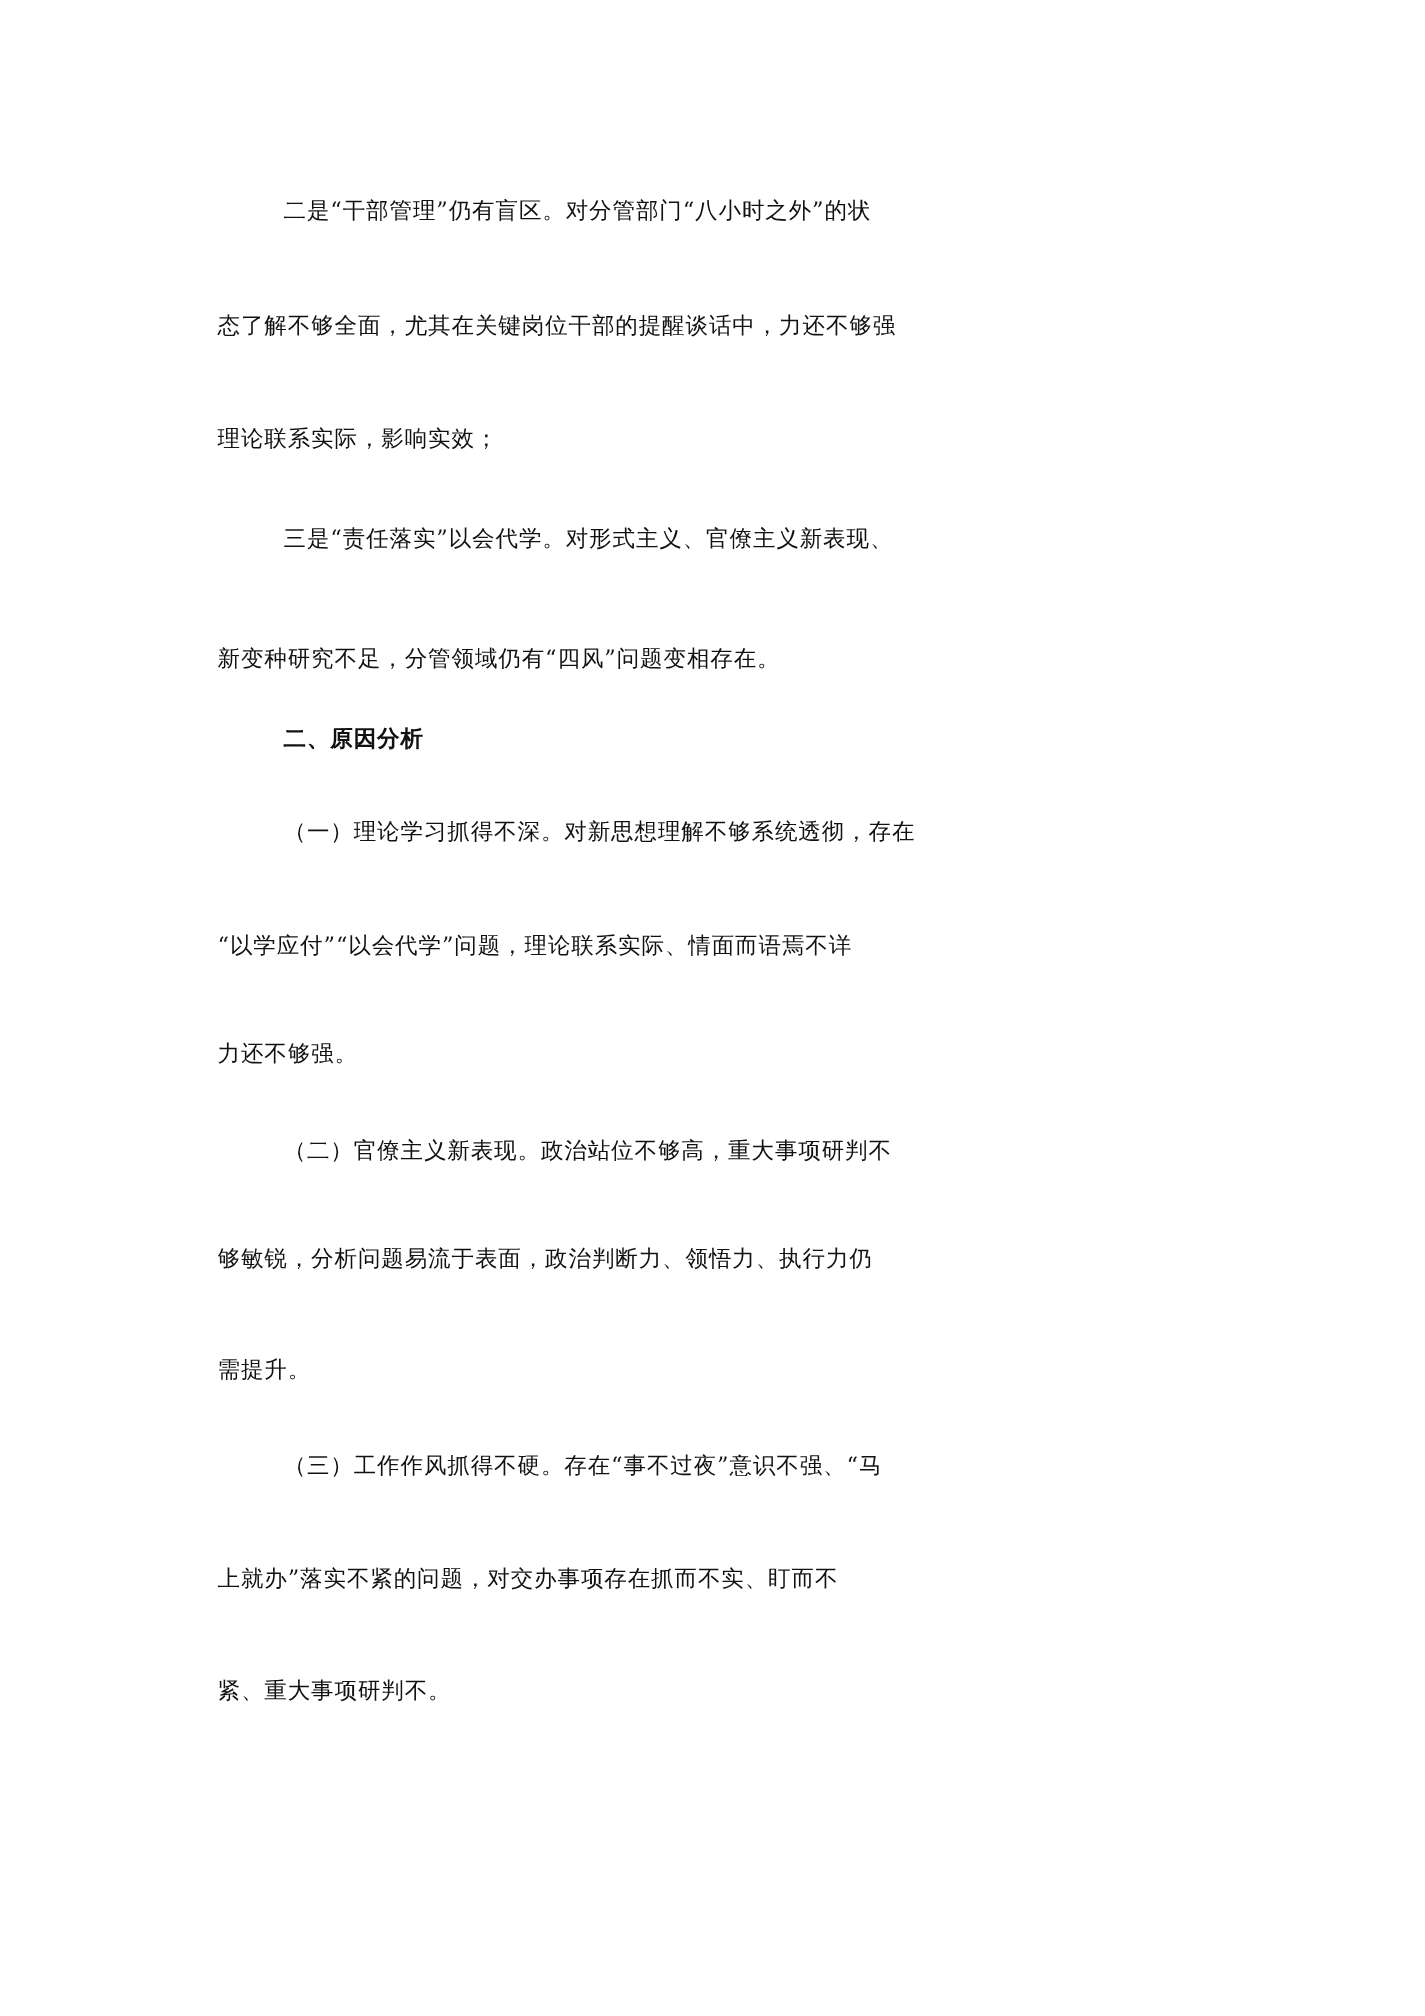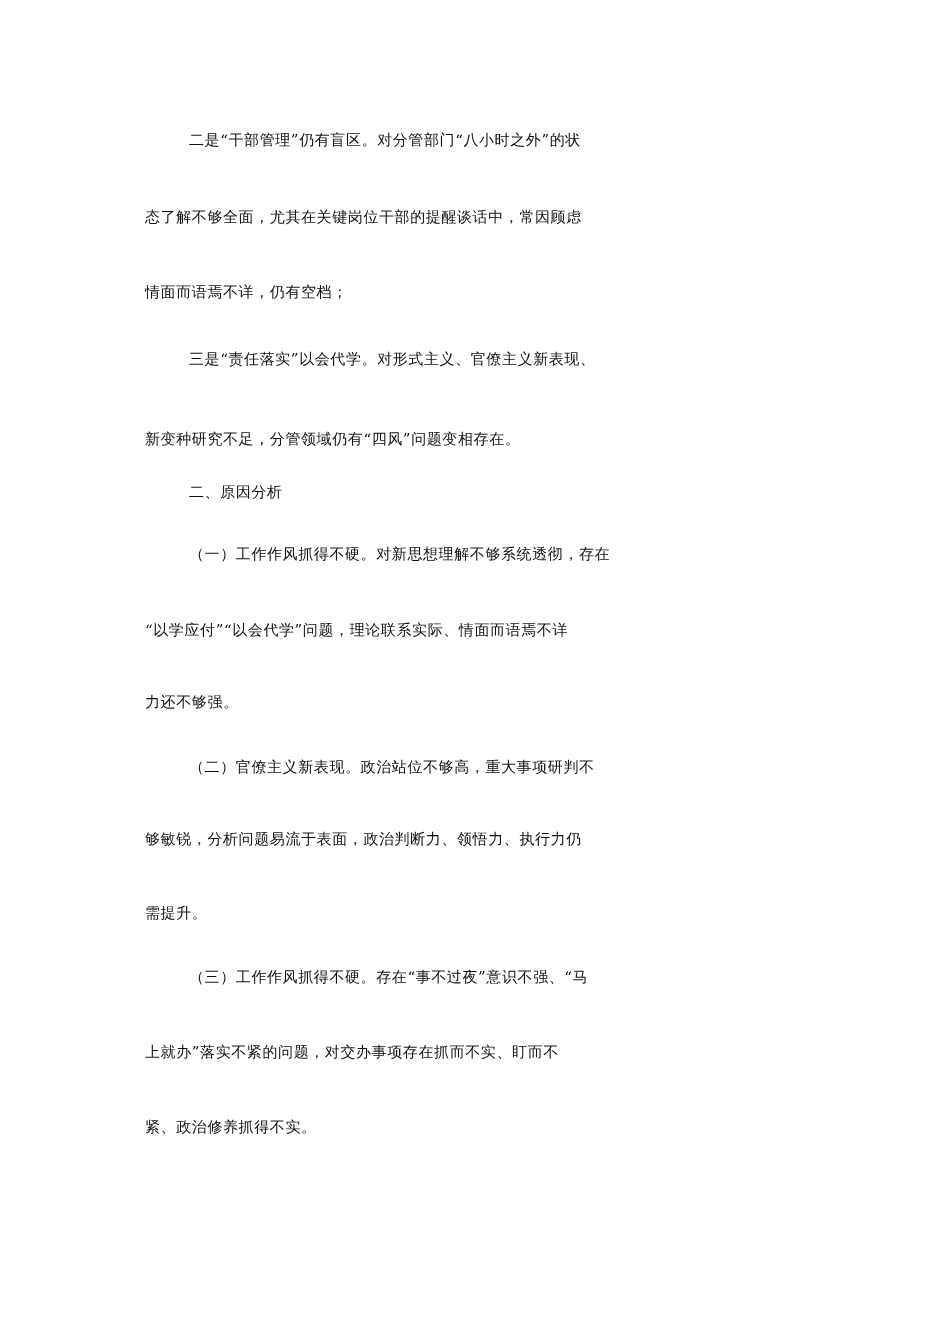--- a/index.html
+++ b/index.html
@@ -2,34 +2,34 @@
 <html><head>
 <meta charset="utf-8">
 <style>
   html, body { margin: 0; padding: 0; background: #ffffff; }
   body { width: 950px; height: 1344px; position: relative; overflow: hidden;
          font-family: "DejaVu Serif", "Liberation Serif", serif; color: #111; }
   .page { position: absolute; left: 145px; top: 0; width: 662px; }
   .line { position: absolute; left: 0; white-space: nowrap; font-size: 15px;
           line-height: 28px; letter-spacing: 0.6px; }
   .indent { left: 44px; }
-  .heading { font-family: "DejaVu Sans", "Liberation Sans", sans-serif; font-weight: normal; }
+  .heading { font-family: "DejaVu Sans", "Liberation Sans", sans-serif; font-weight: bold; }
 </style>
 </head>
 <body>
 
 <div class="page">
   <div class="line indent" style="top:126px">二是“干部管理”仍有盲区。对分管部门“八小时之外”的状</div>
-  <div class="line" style="top:203px">态了解不够全面，尤其在关键岗位干部的提醒谈话中，常因顾虑</div>
-  <div class="line" style="top:278px">情面而语焉不详，仍有空档；</div>
+  <div class="line" style="top:203px">态了解不够全面，尤其在关键岗位干部的提醒谈话中，力还不够强</div>
+  <div class="line" style="top:278px">理论联系实际，影响实效；</div>
   <div class="line indent" style="top:345px">三是“责任落实”以会代学。对形式主义、官僚主义新表现、</div>
   <div class="line" style="top:425px">新变种研究不足，分管领域仍有“四风”问题变相存在。</div>
   <div class="line indent heading" style="top:478px">二、原因分析</div>
-  <div class="line indent" style="top:540px">（一）工作作风抓得不硬。对新思想理解不够系统透彻，存在</div>
+  <div class="line indent" style="top:540px">（一）理论学习抓得不深。对新思想理解不够系统透彻，存在</div>
   <div class="line" style="top:616px">“以学应付”“以会代学”问题，理论联系实际、情面而语焉不详</div>
   <div class="line" style="top:688px">力还不够强。</div>
   <div class="line indent" style="top:753px">（二）官僚主义新表现。政治站位不够高，重大事项研判不</div>
   <div class="line" style="top:825px">够敏锐，分析问题易流于表面，政治判断力、领悟力、执行力仍</div>
   <div class="line" style="top:899px">需提升。</div>
   <div class="line indent" style="top:963px">（三）工作作风抓得不硬。存在“事不过夜”意识不强、“马</div>
   <div class="line" style="top:1038px">上就办”落实不紧的问题，对交办事项存在抓而不实、盯而不</div>
-  <div class="line" style="top:1113px">紧、政治修养抓得不实。</div>
+  <div class="line" style="top:1113px">紧、重大事项研判不。</div>
 </div>
 
 </body></html>

